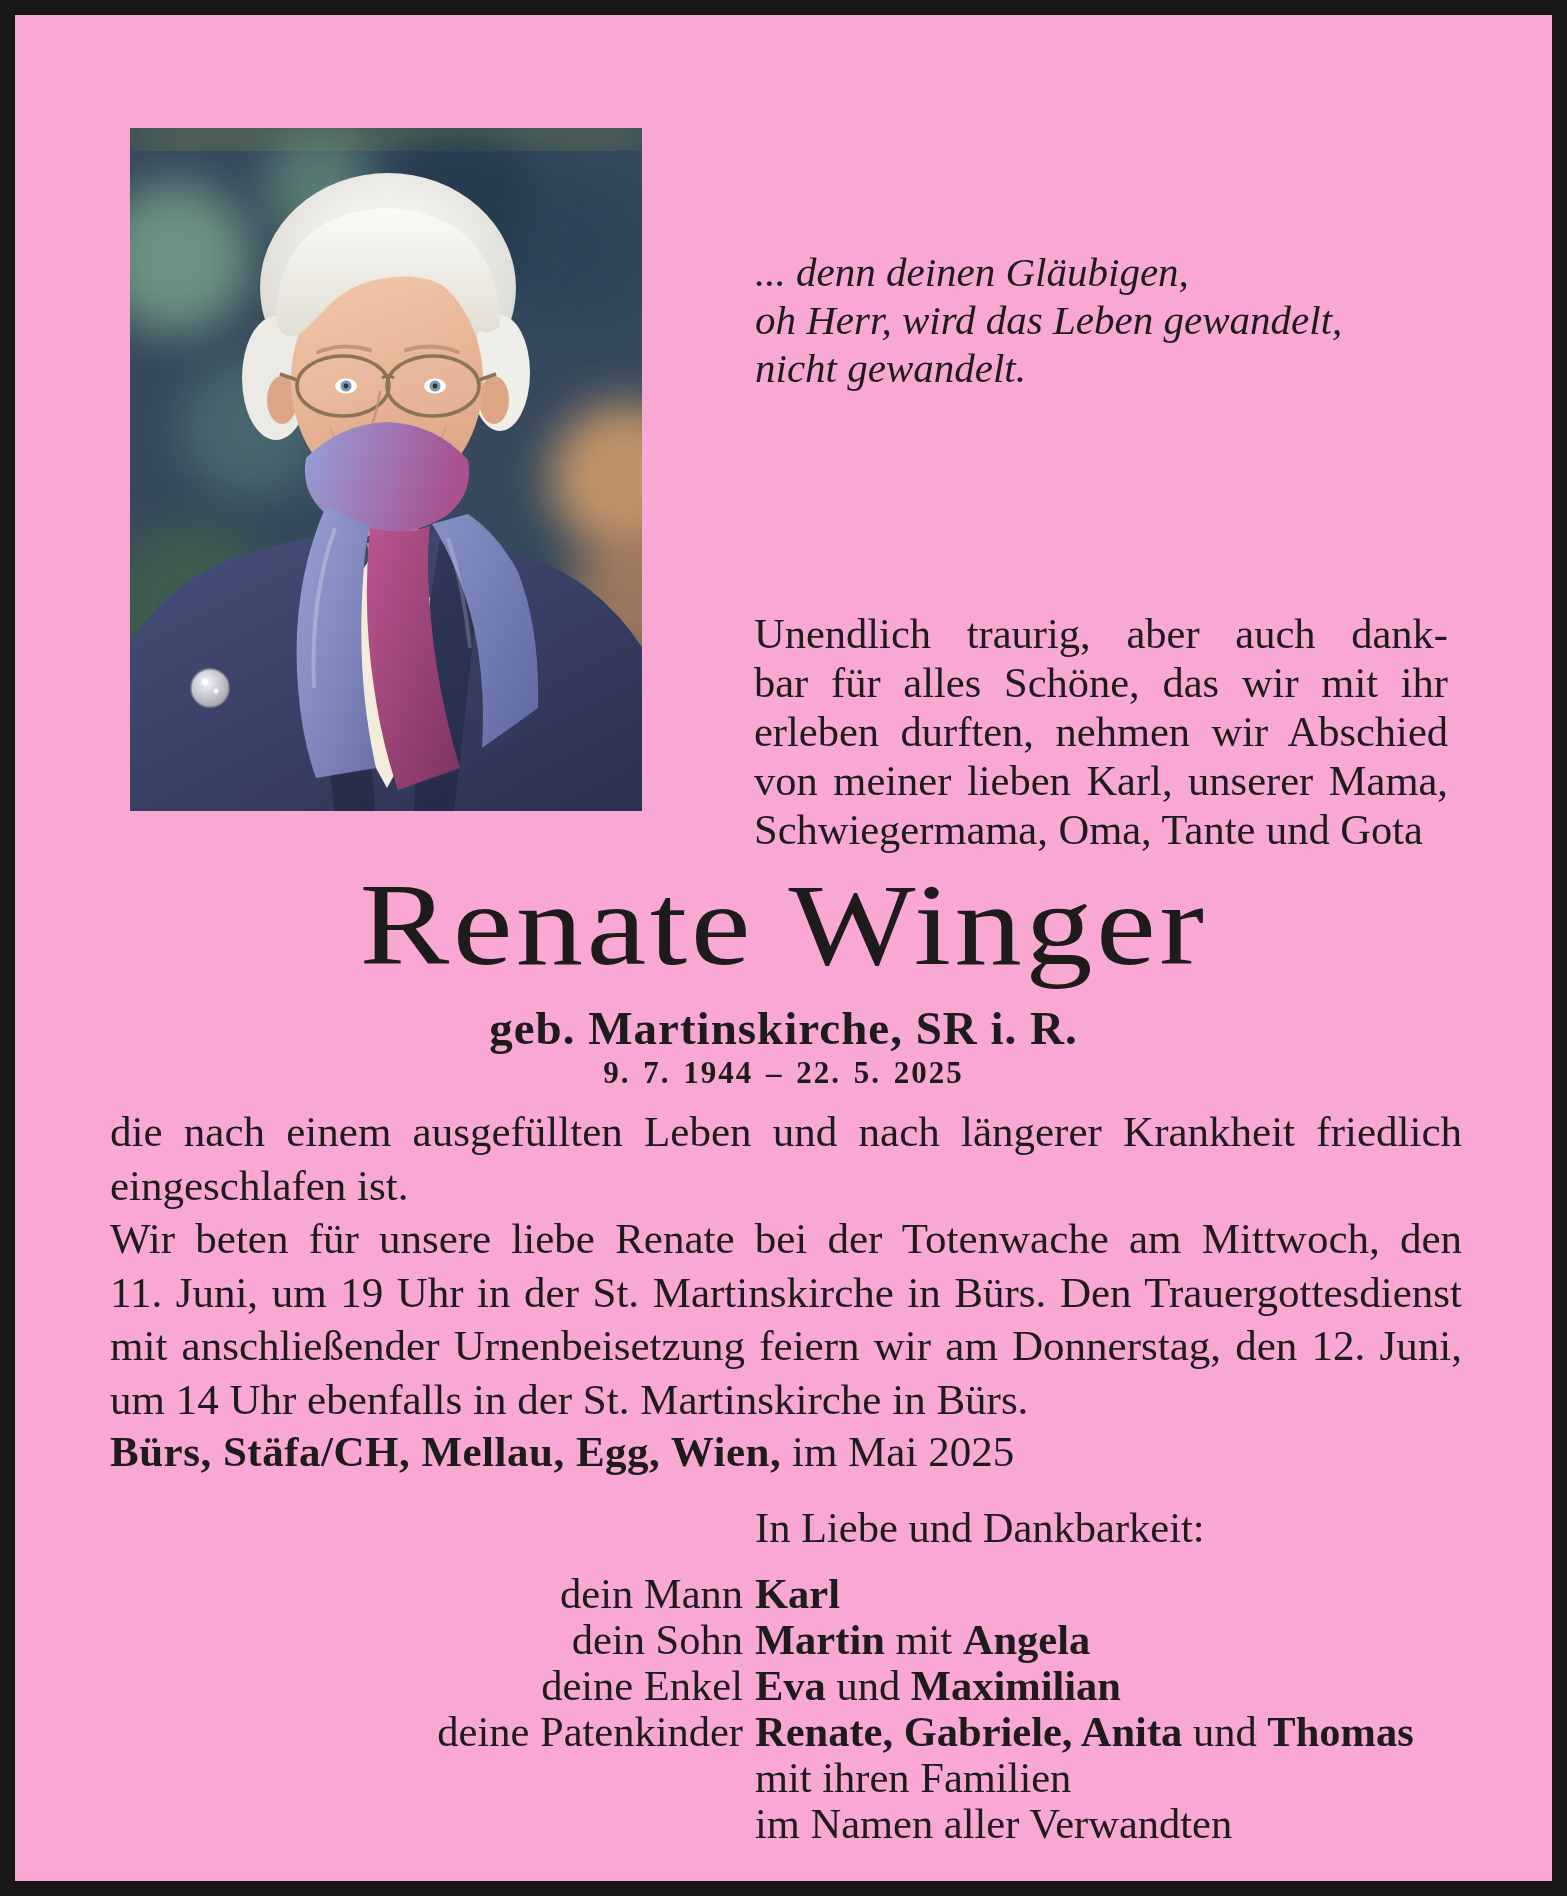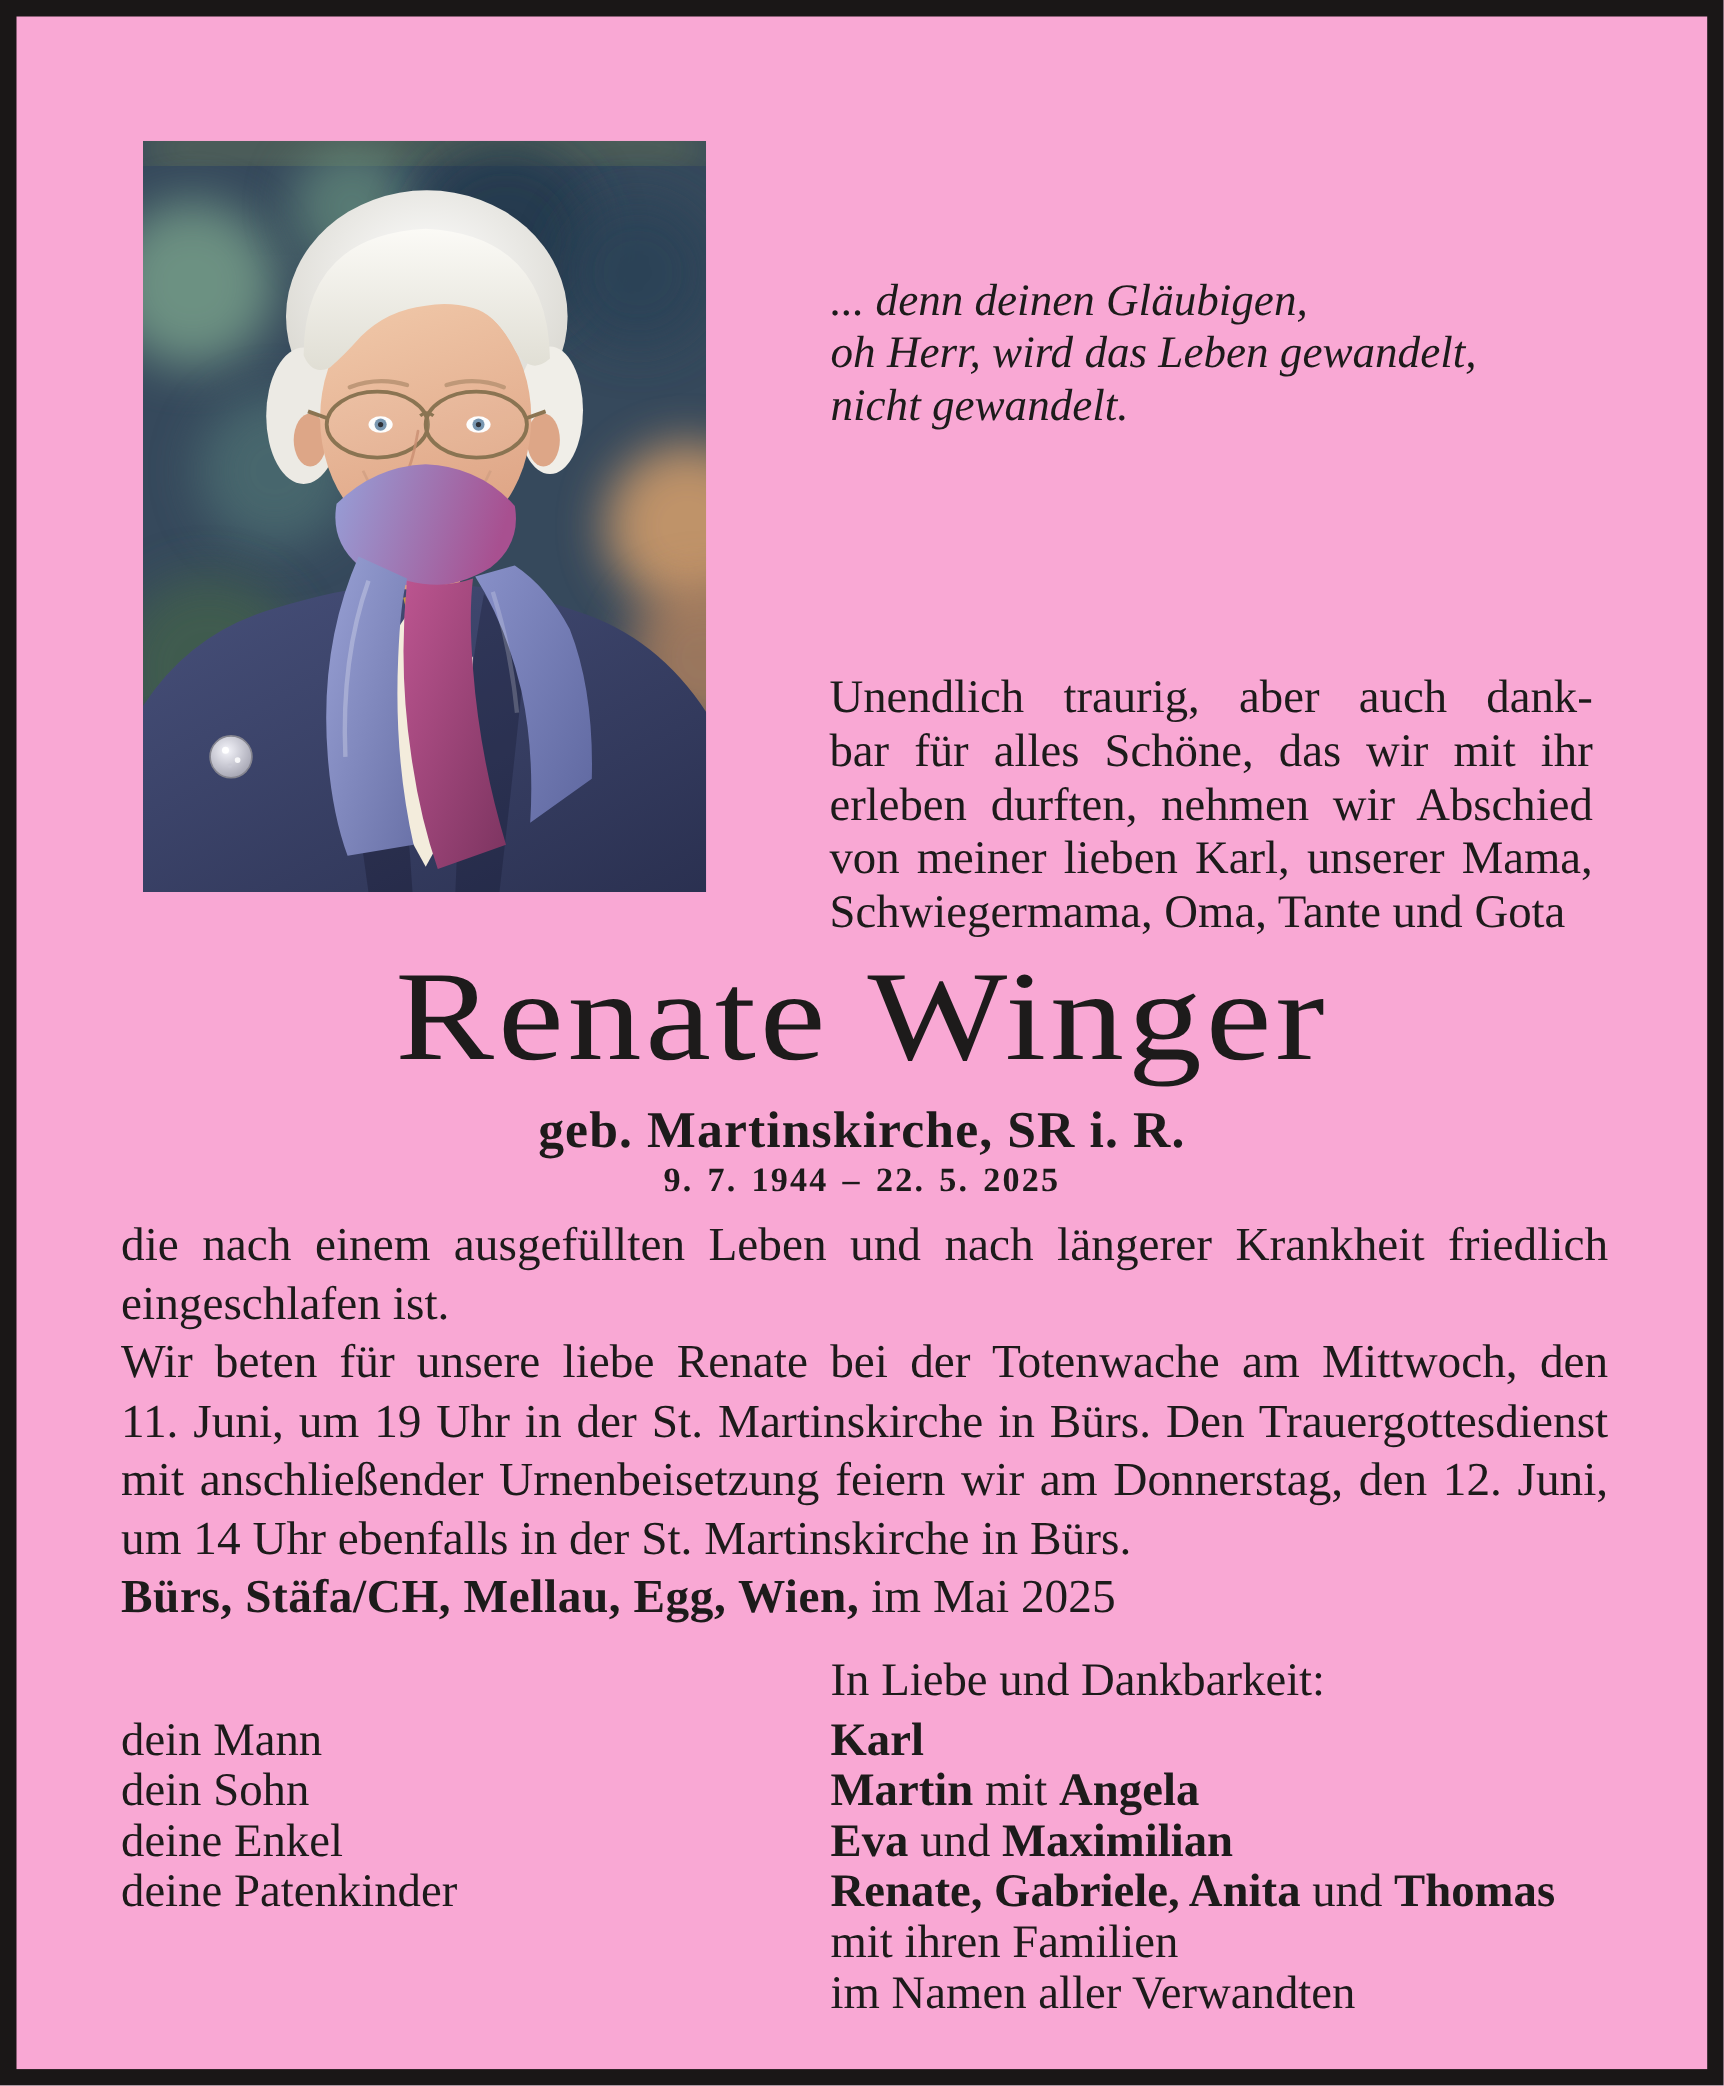--- a/index.html
+++ b/index.html
@@ -20,22 +20,22 @@
   }
   .maiden{position:absolute;left:0;top:986px;width:100%;text-align:center;font-weight:700;font-size:47px;letter-spacing:1px;}
   .dates{position:absolute;left:0;top:1040px;width:100%;text-align:center;font-weight:700;font-size:31px;letter-spacing:2px;word-spacing:3px;}
   .bodytext{position:absolute;left:95px;top:1090px;width:1352px;font-size:43px;line-height:53.5px;}
   .ln{text-align:left;}
   .jl{text-align:justify;text-align-last:justify;text-justify:inter-word;}
   .dateline{position:absolute;left:95px;top:1412px;font-size:43px;line-height:50px;}
   .dateline .places{font-weight:700;letter-spacing:.5px;}
   .closing{position:absolute;left:95px;top:1490px;width:1352px;font-size:42.5px;}
   .sig-row{display:grid;grid-template-columns:633px auto;column-gap:12px;line-height:46px;}
-  .sig-row.head{margin-bottom:8px;}
-  .sig-label{text-align:left;}
+  .sig-row.head{margin-bottom:20px;}
+  .sig-label{text-align:right;}
   .sig-names b{font-weight:700;}
 </style>
 </head>
 <body>
 
 <div class="page">
 
   <div class="photo" title="Porträtfoto: ältere Frau mit kurzem weißem Haar, Brille, dunkelblauem Blazer mit silberner Brosche und blau-violett-magentafarbenem Seidenschal vor unscharfem grün-blauem Hintergrund">
     <svg width="512" height="683" viewBox="0 0 512 683" xmlns="http://www.w3.org/2000/svg">
       <defs>

